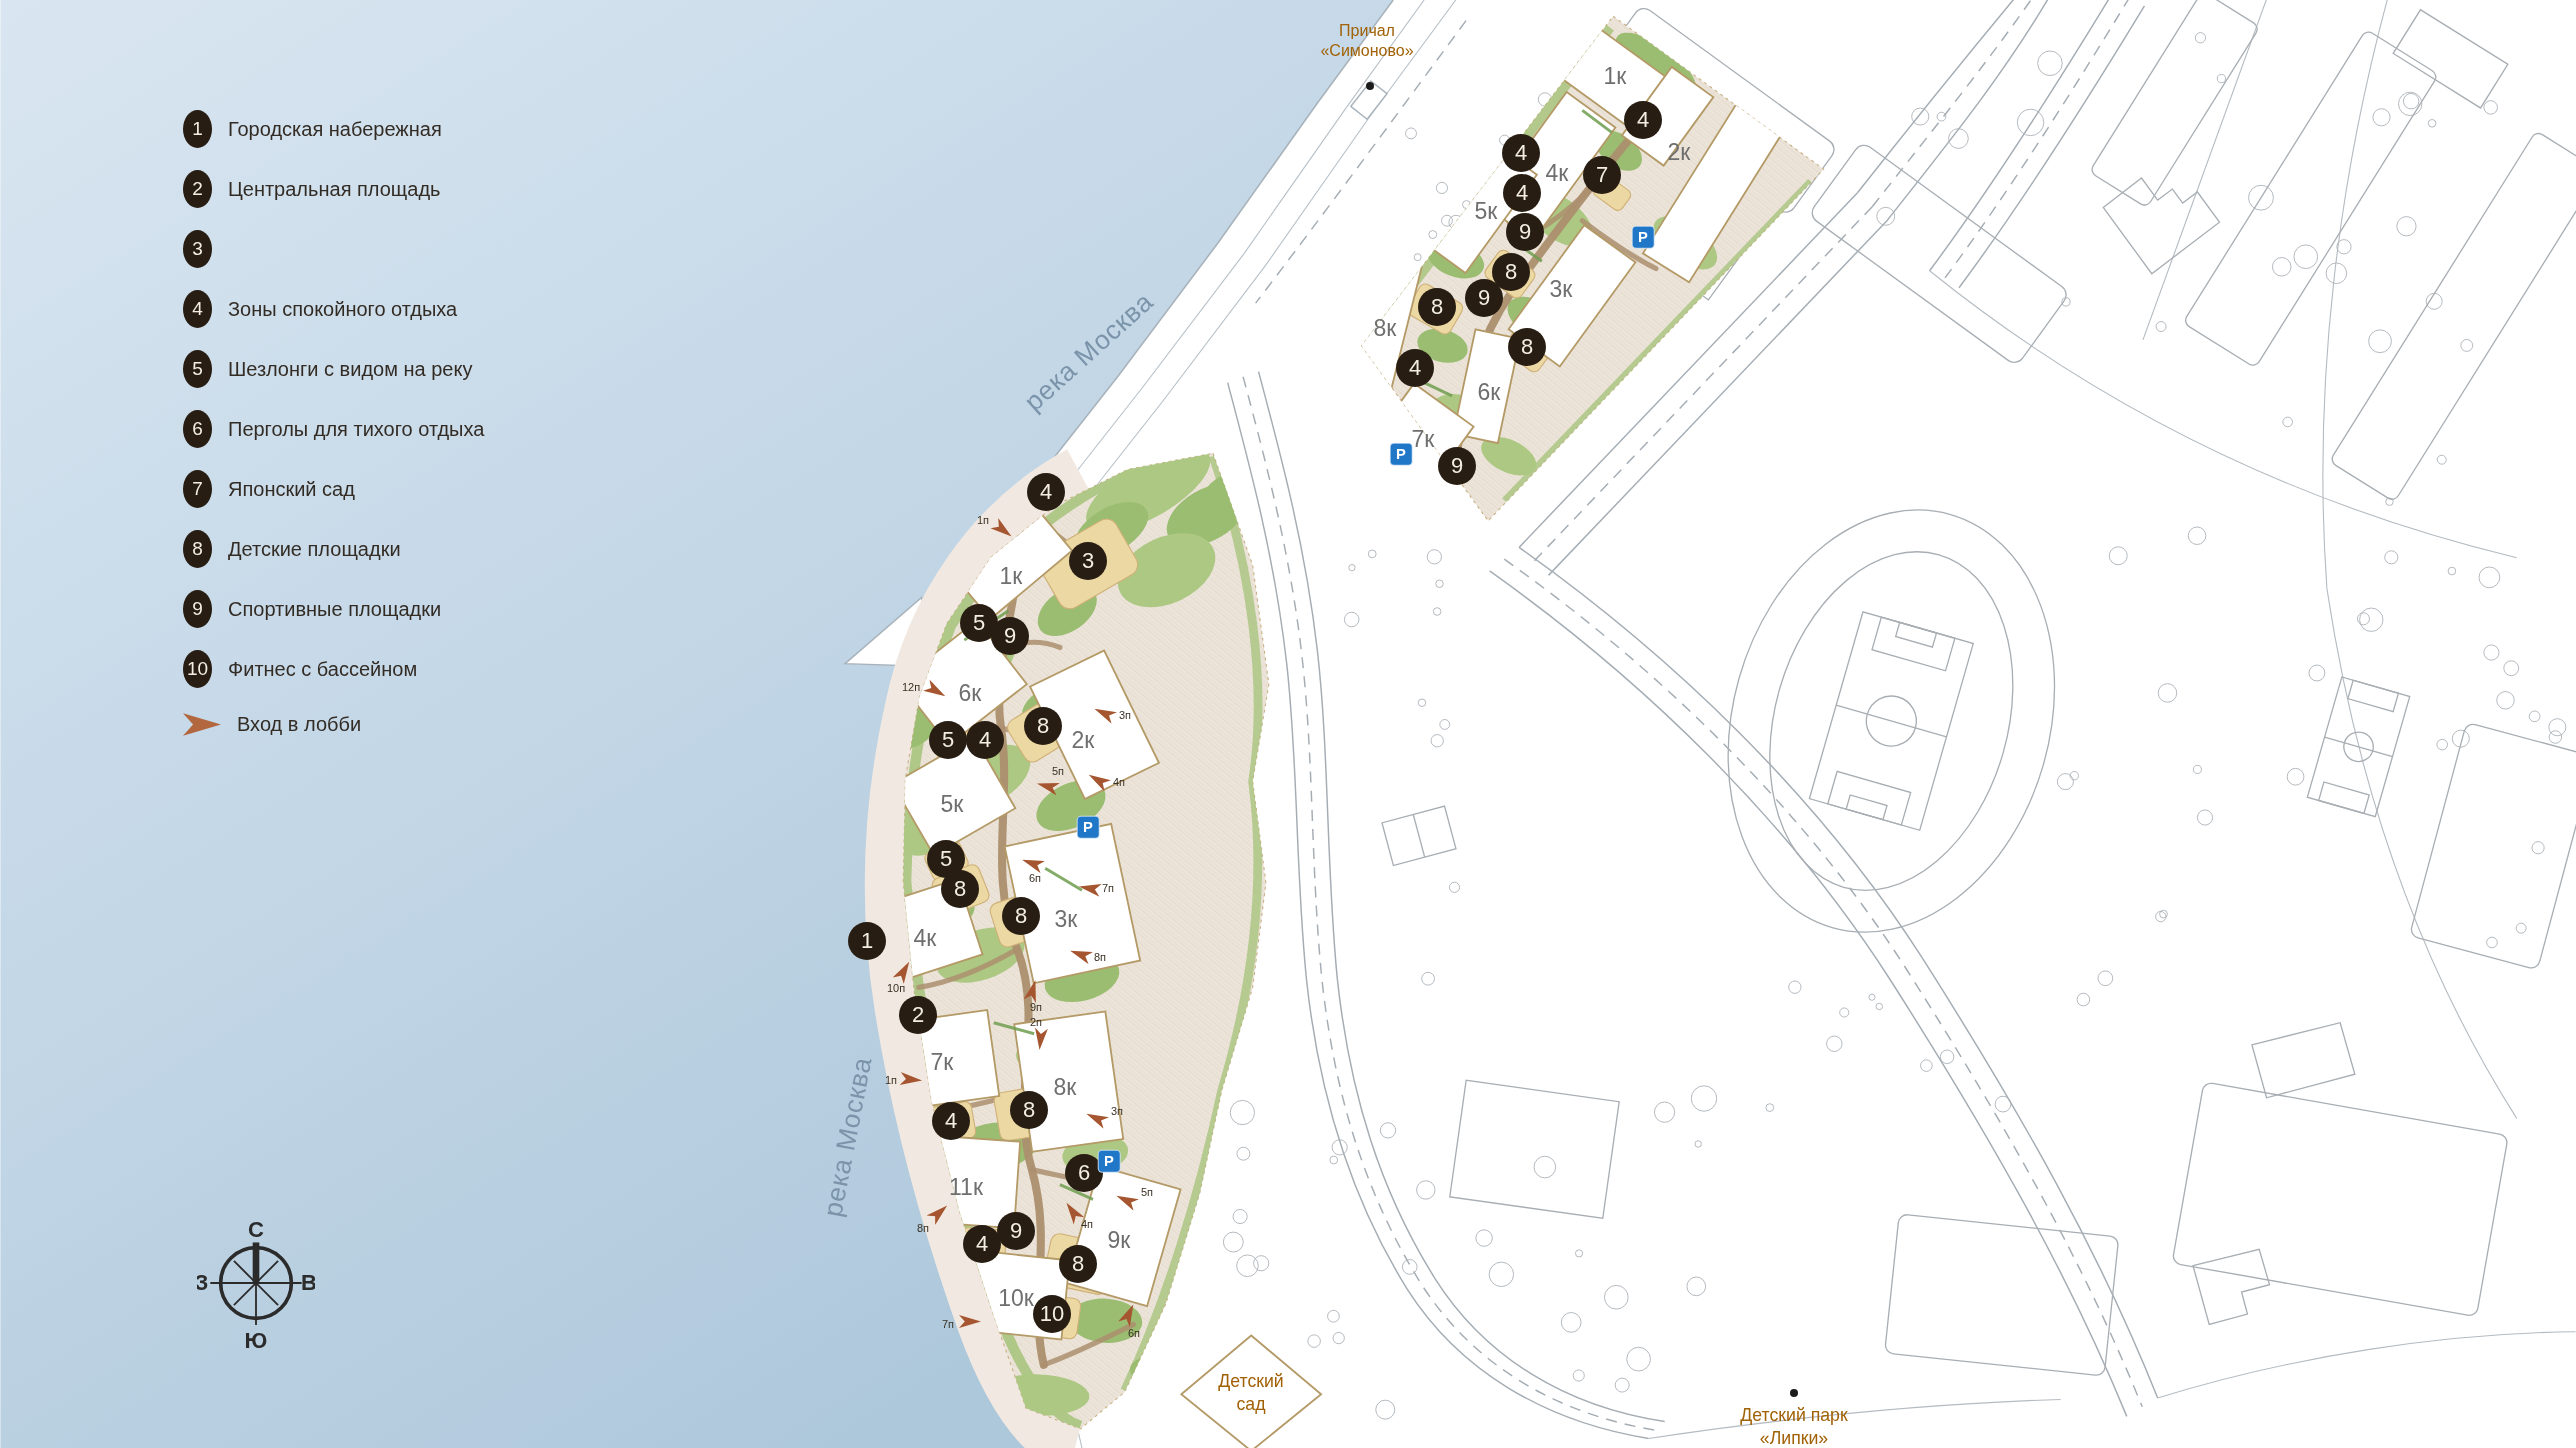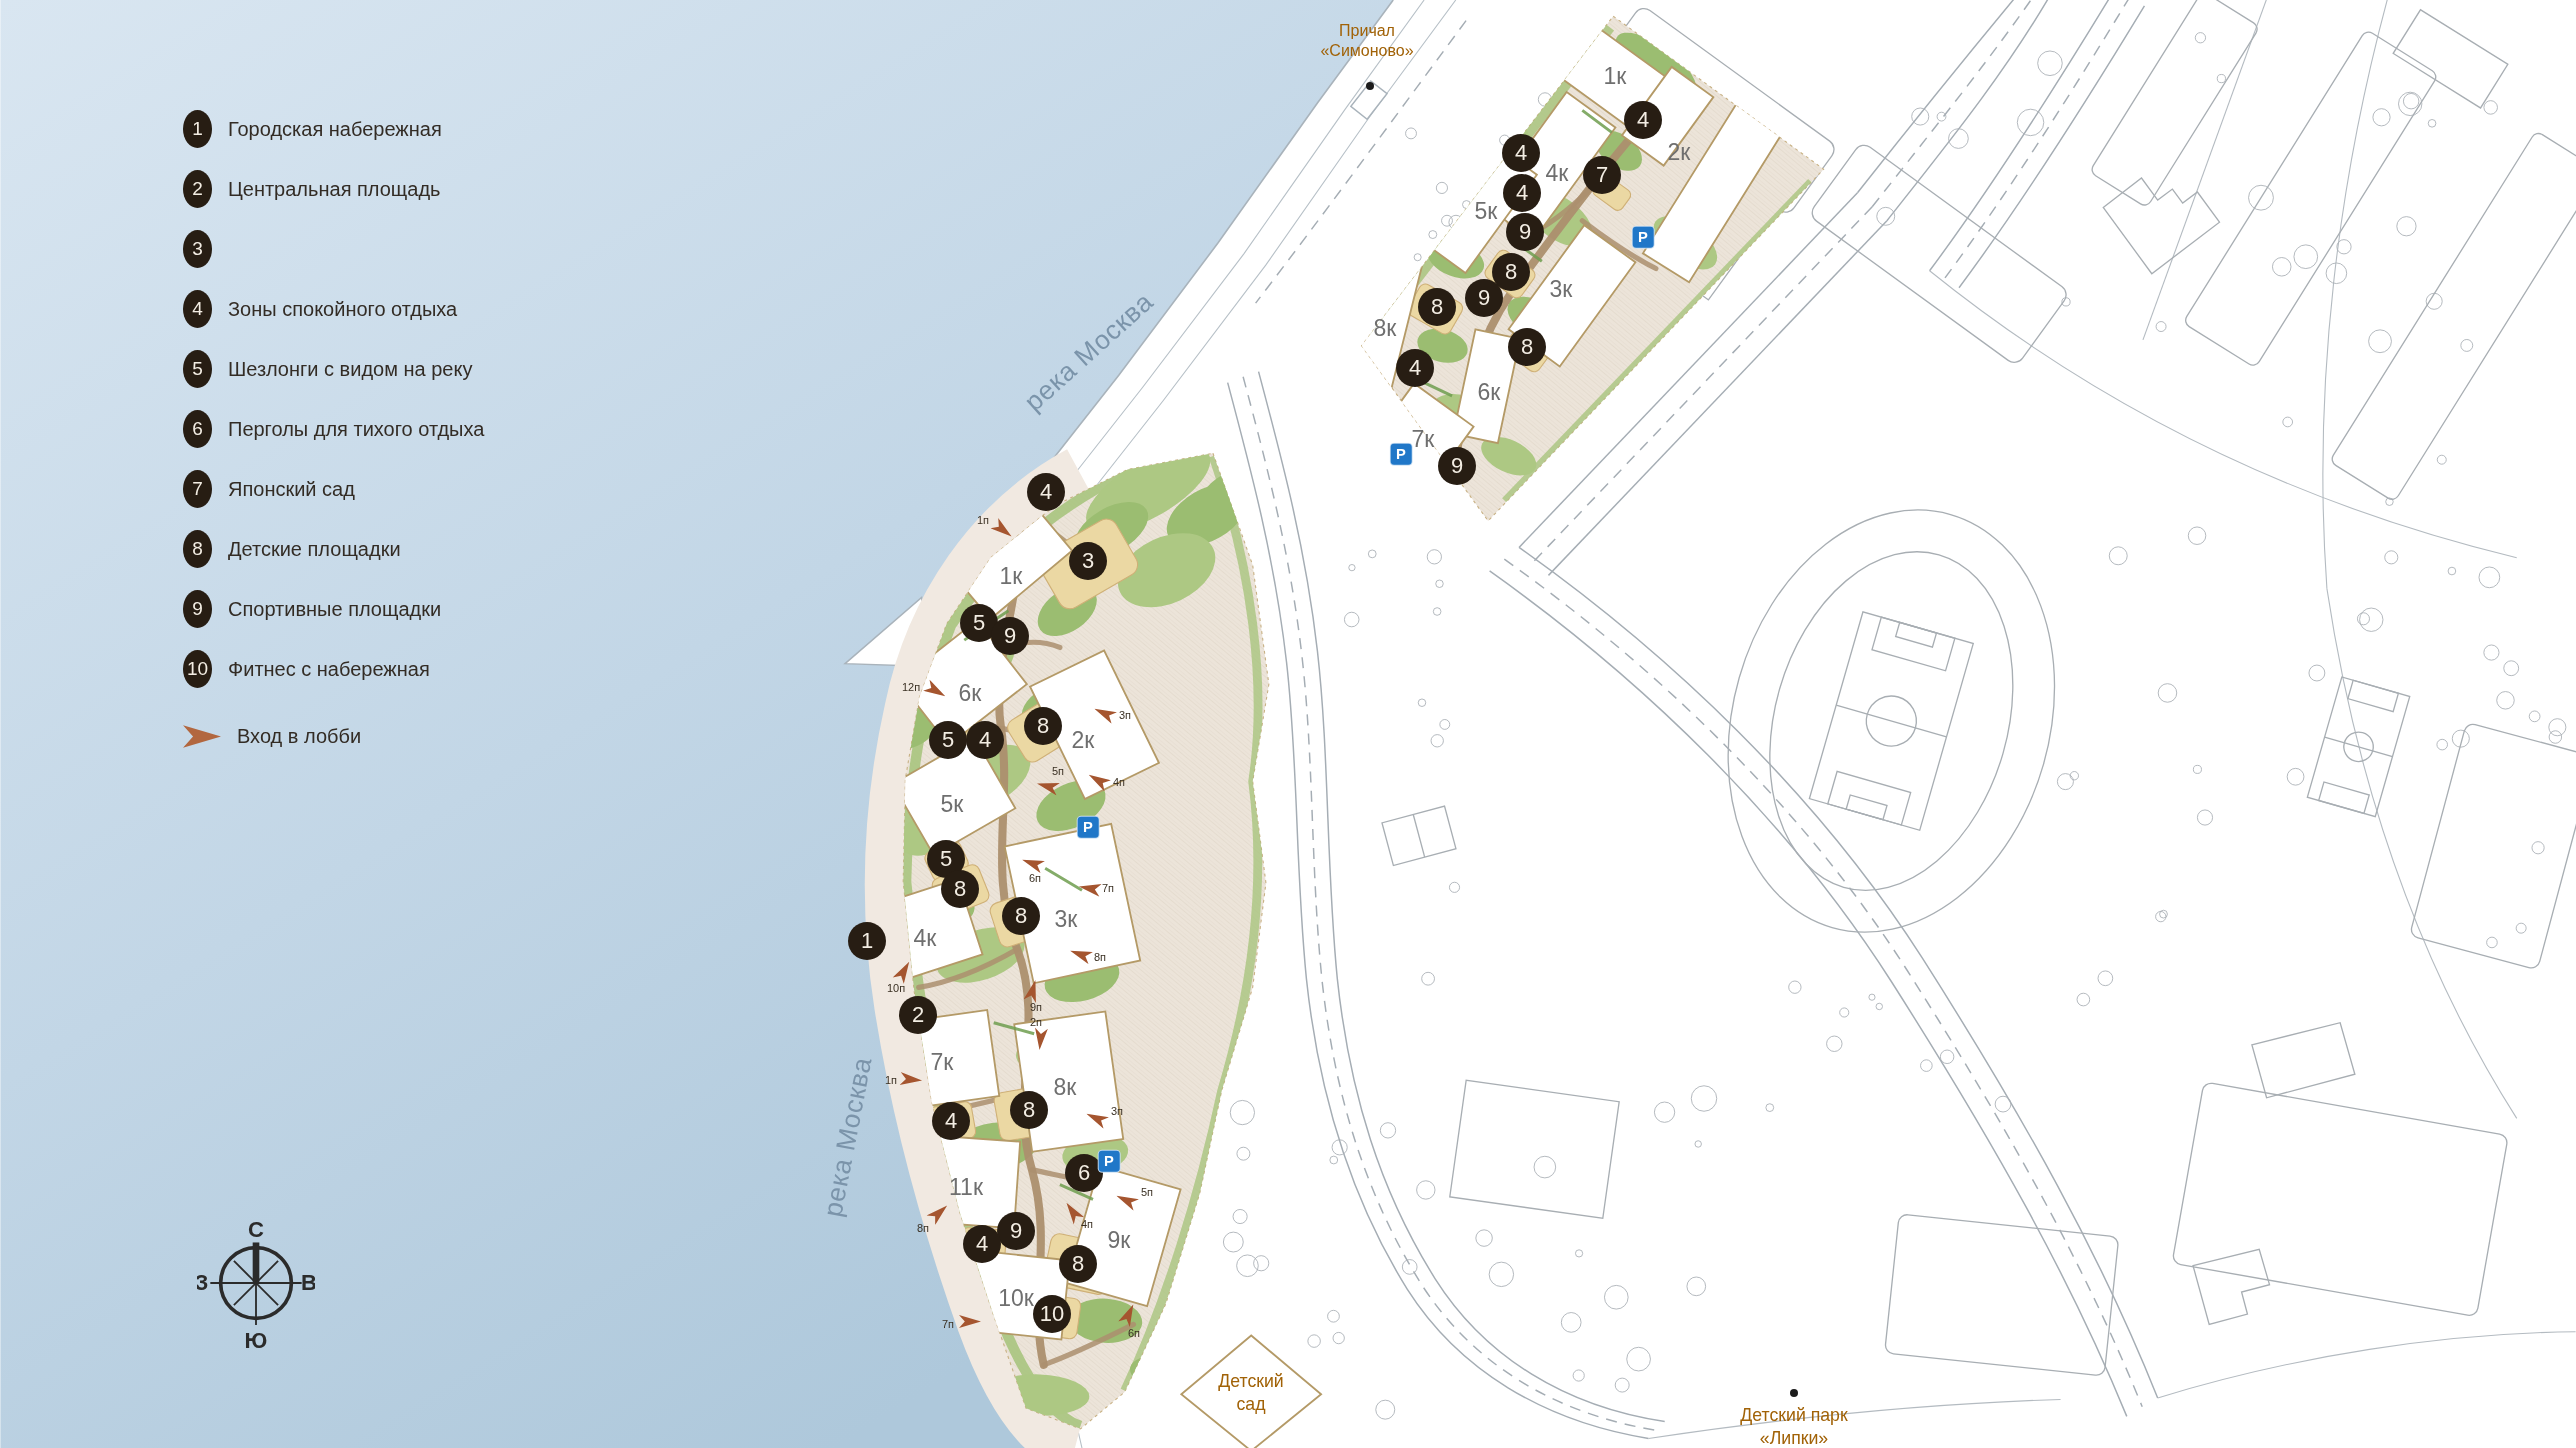--- a/index.html
+++ b/index.html
@@ -655,25 +655,25 @@
         <div class="lrow">
           <div class="lnum">8</div>
           <div class="llabel">Детские площадки</div>
         </div>
         <div class="lrow">
           <div class="lnum">9</div>
           <div class="llabel">Спортивные площадки</div>
         </div>
         <div class="lrow">
           <div class="lnum">10</div>
-          <div class="llabel">Фитнес с набережная</div>
+          <div class="llabel">Фитнес с бассейном</div>
         </div>
       </div>
 
-  <div class="lrow" style="margin-top:12px;align-items:center;">
+  <div class="lrow" style="margin-top:0;align-items:center;">
     <svg width="38" height="23" viewBox="0 0 34 20">
       <polygon points="0,0 34,10 0,20 9,10" fill="#b2673f"></polygon>
     </svg>
     <div class="llabel">Вход в лобби</div>
   </div>
 </div>
 
 <svg id="compass" width="118" height="140" viewBox="0 0 160 190">
   <circle cx="80" cy="95" r="48" fill="none" stroke="#2b2b2b" stroke-width="5"></circle>
   <rect x="75.5" y="40" width="9" height="55" fill="#2b2b2b"></rect>

